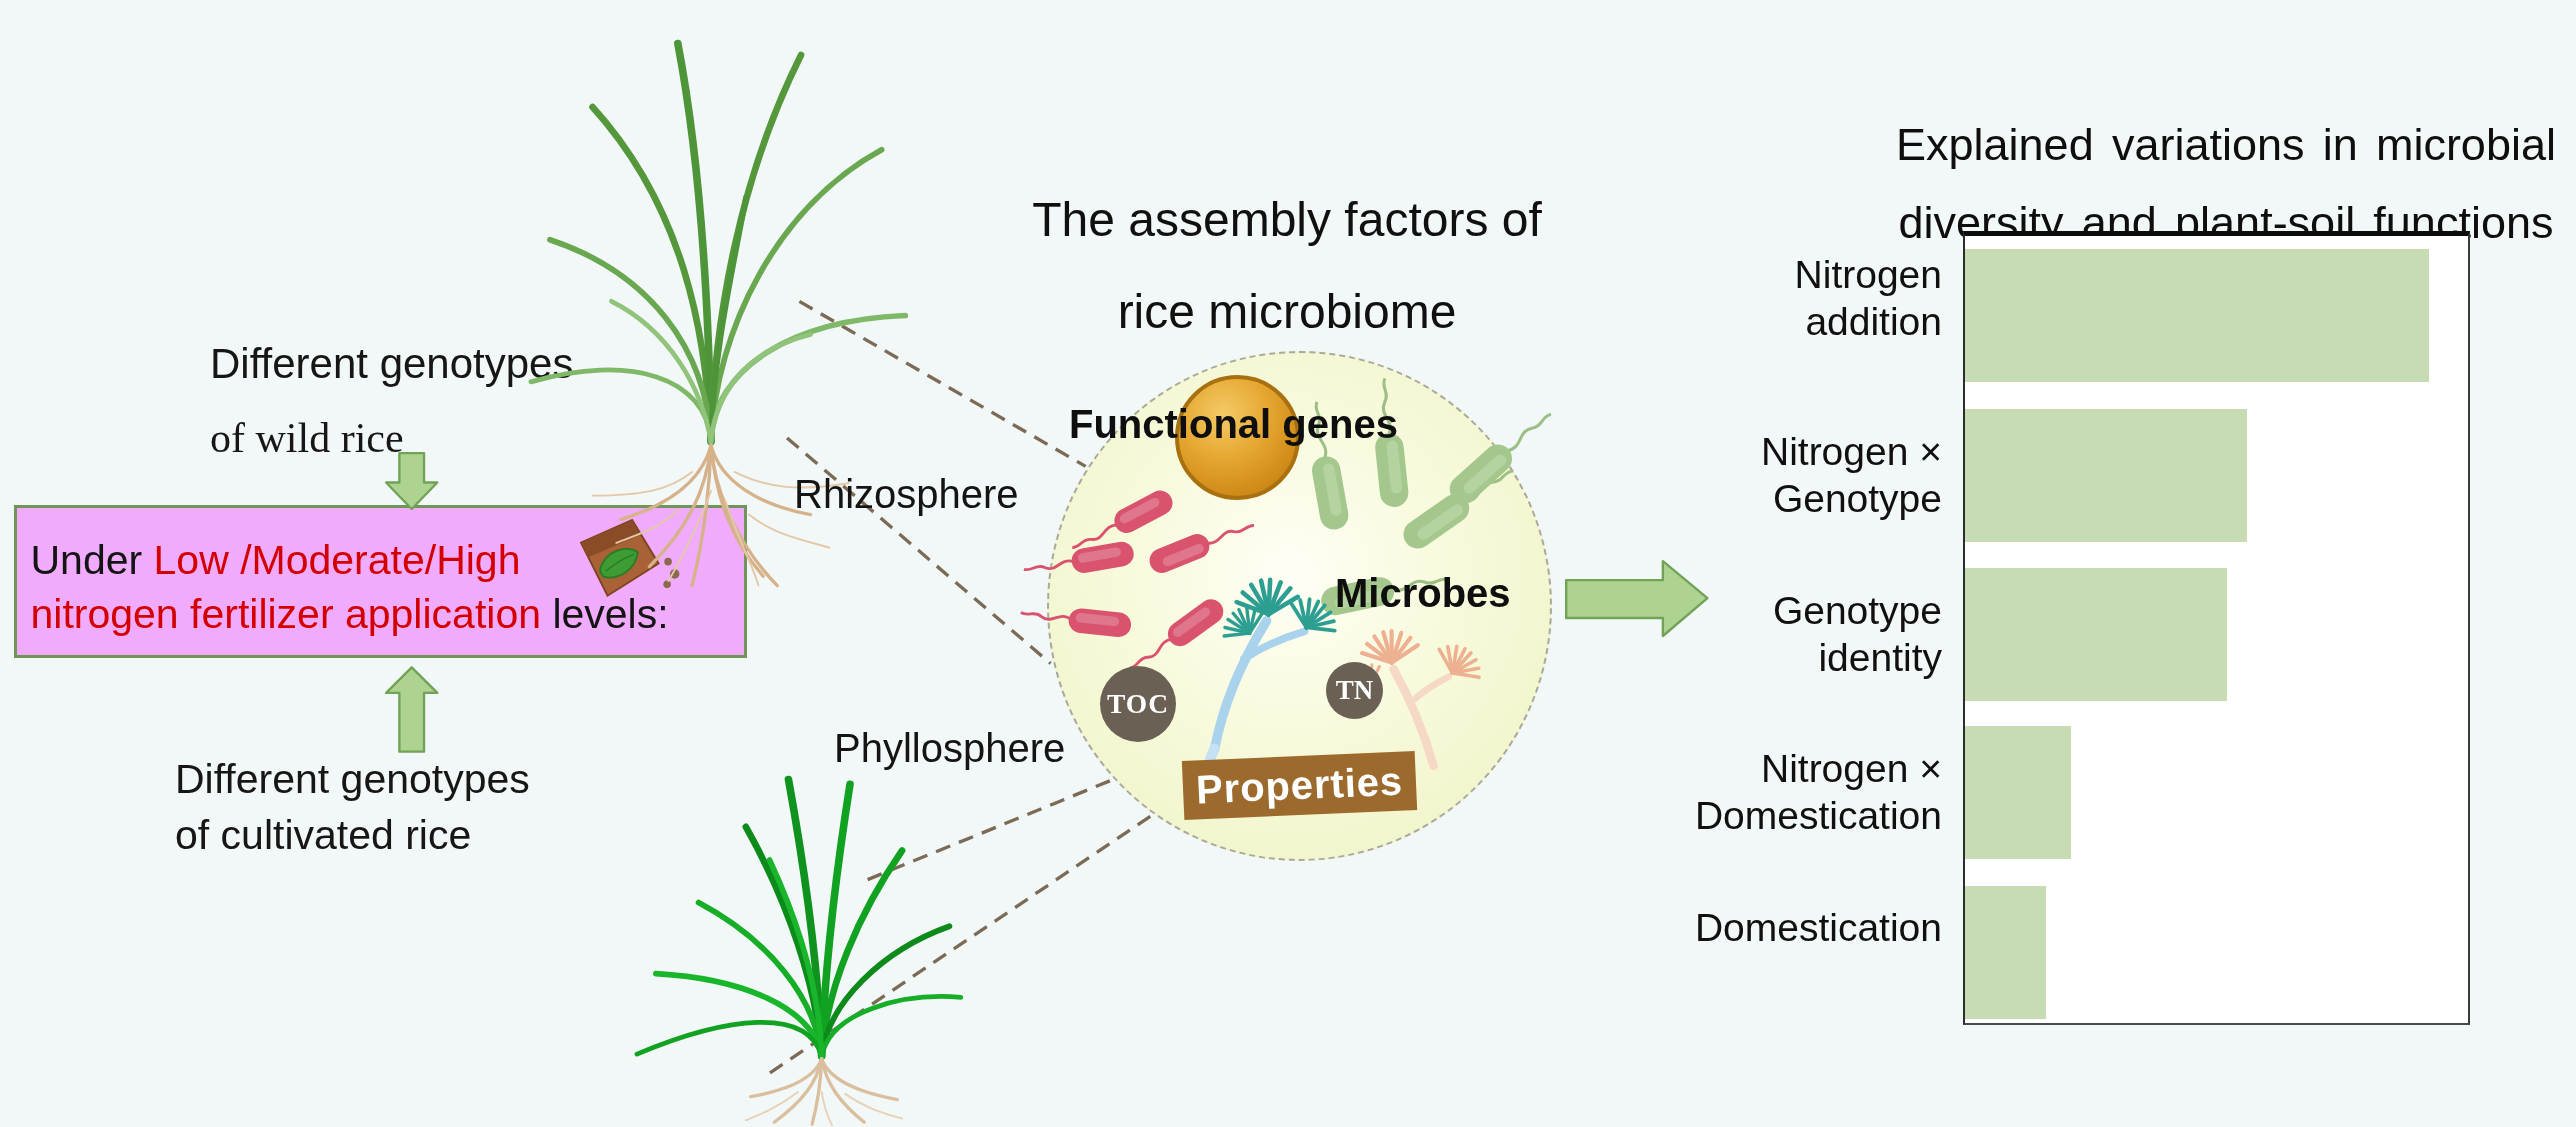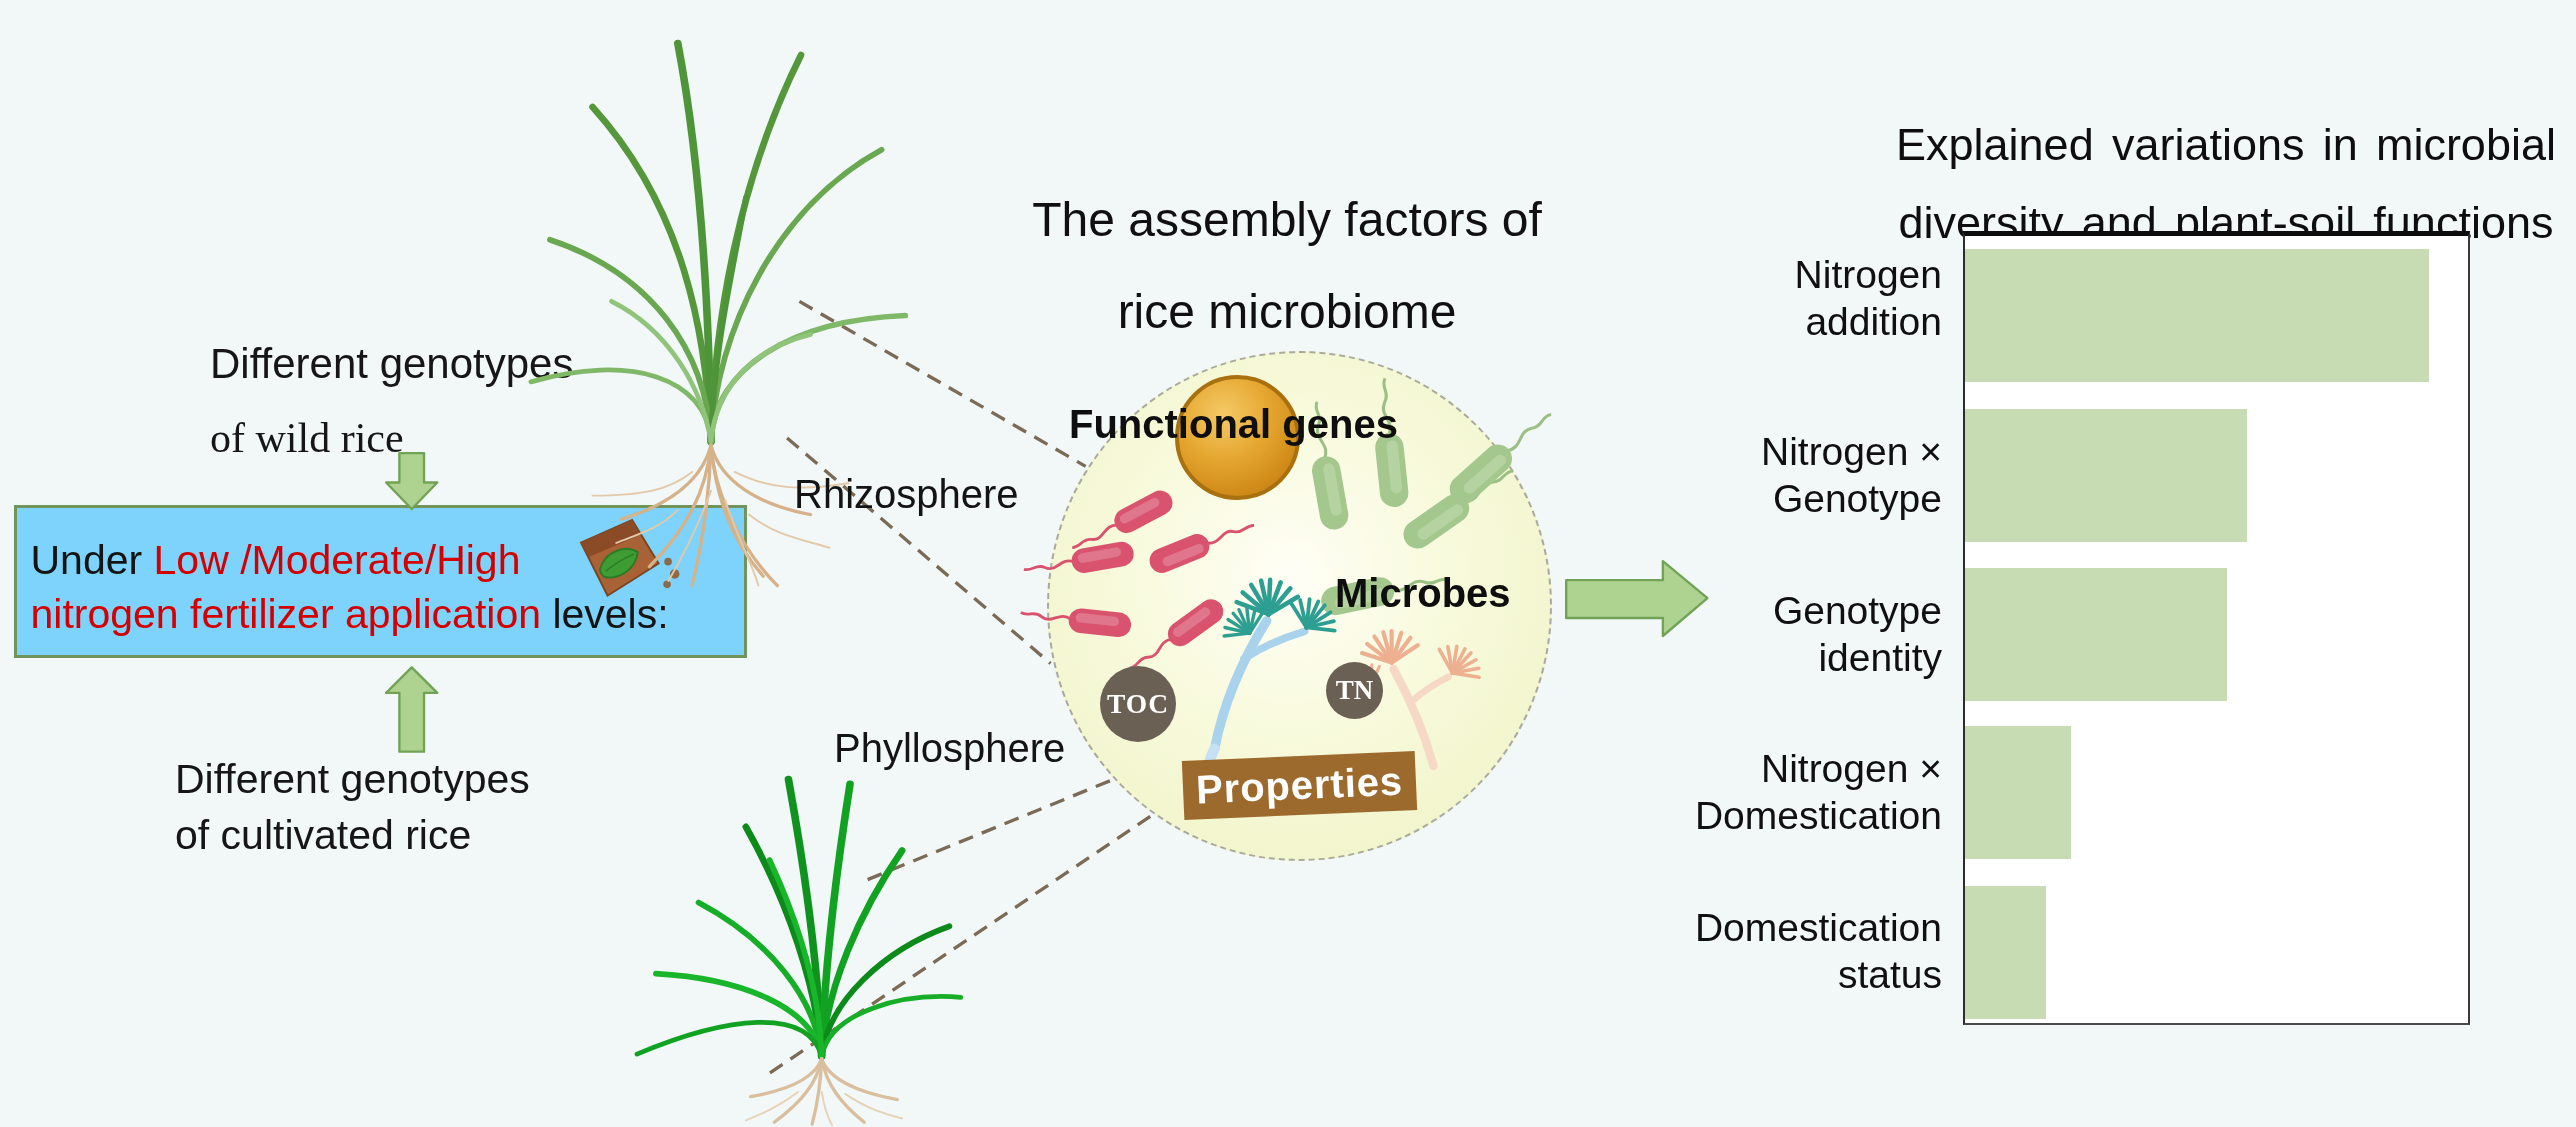--- a/index.html
+++ b/index.html
@@ -11,21 +11,21 @@
     color:#111;
     overflow:hidden;
   }
   .abs{position:absolute;}
   svg{display:block;}
   
   .side-label{font-size:42px;line-height:1.1;color:#161616;white-space:nowrap;}
   .serif-line{font-family:"Liberation Serif", serif;}
   .n-box{
     position:absolute;left:14.2px;top:505px;width:727px;height:147px;
-    background:#7dd3fc;border:3.8px solid #70945a;
+    background:#f0abfc;border:3.8px solid #70945a;
   }
   .n-box-line{position:absolute;font-size:41px;white-space:nowrap;color:#141414;}
   
   .main-title{position:absolute;left:908px;width:758px;text-align:center;font-size:48px;color:#101010;white-space:nowrap;}
   .sphere-label{position:absolute;font-weight:bold;font-size:40px;color:#0e0e0e;white-space:nowrap;z-index:6;}
   .microbiome-circle{
     position:absolute;left:1047px;top:351px;width:501px;height:506px;border-radius:50%;
     border:2.8px dashed #a9a99e;
     background:radial-gradient(circle at 48% 44%, #fffef6 0%, #f8fadd 40%, #edf2c0 100%);
     z-index:2;
@@ -260,16 +260,15 @@
       <div>identity</div>
     </div>
     <div class="chart-bar" style="left: 1965px; top: 726px; width: 106px; background: rgb(200, 220, 180);"></div>
     <div class="bar-label" style="top: 745px;">
       <div>Nitrogen ×</div>
       <div>Domestication</div>
     </div>
     <div class="chart-bar" style="left: 1965px; top: 886px; width: 81px; background: rgb(200, 220, 180);"></div>
     <div class="bar-label" style="top: 904px;">
       <div>Domestication</div>
-      <div>status</div>
     </div>
   </div>
 
 
 </body></html>

